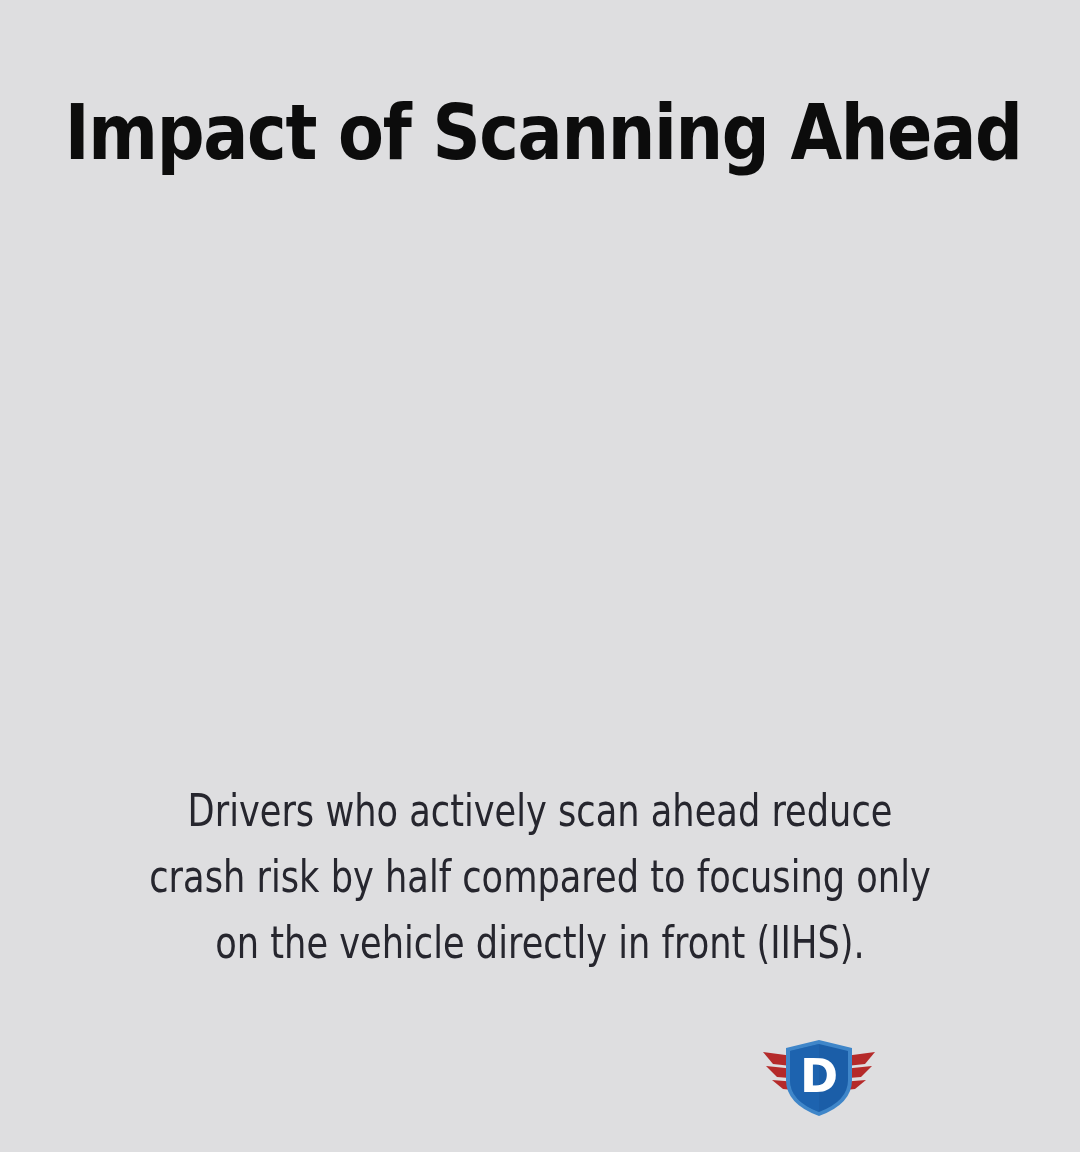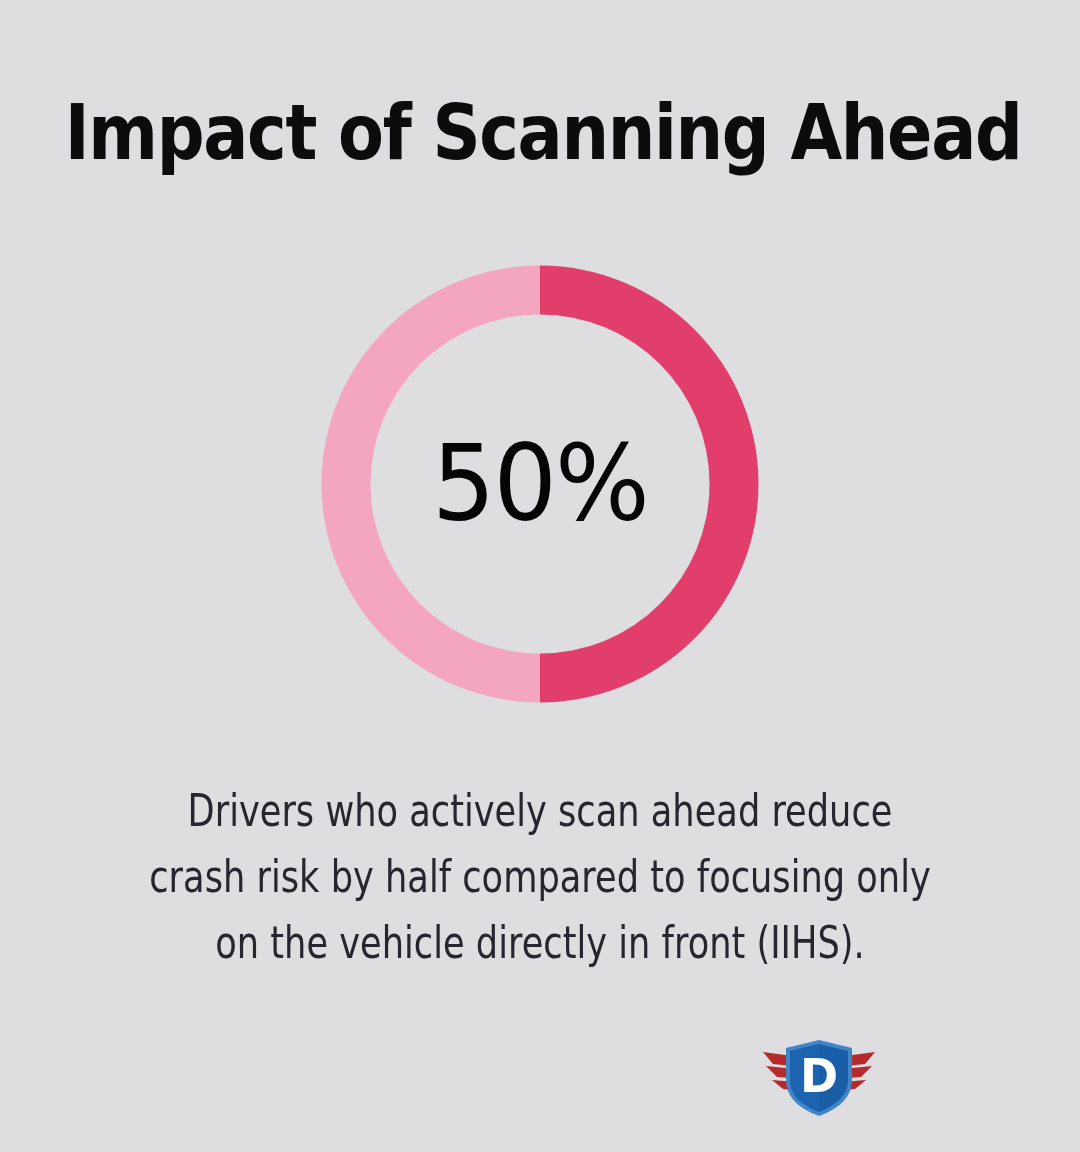--- a/index.html
+++ b/index.html
@@ -106,33 +106,20 @@
     height: 86px;
   }
 </style>
 </head>
 <body>
 
 <div class="infographic">
 
   <div class="title">Impact of Scanning Ahead</div>
 
-  <div class="chart-area">
-    <svg class="donut-svg" viewBox="0 0 492 492">
-
-      <path d="M 246 246 L 246 464.5 A 218.5 218.5 0 0 1 245.99999999999997 27.5 Z" fill="#f4a5c0"></path>
-
-      <path d="M 246 246 L 246 27.5 A 218.5 218.5 0 0 1 246 464.5 Z" fill="#e23e6b"></path>
-
-      <circle cx="246" cy="246" r="169.556" fill="#dedee0"></circle>
-    </svg>
-    <div class="donut-center-label">
-      <span>50%</span>
-    </div>
-  </div>
 
   <div class="caption">Drivers who actively scan ahead reduce crash risk by half compared to focusing only on the vehicle directly in front (IIHS).</div>
 
   <div class="logo">
     <svg viewBox="0 0 118 86">
       <g fill="#b52a2a">
         <path d="M3 18 L33 22 L41 33 L13 30 Z"></path>
         <path d="M6 32 L35 35 L42 45 L17 43 Z"></path>
         <path d="M12 46 L37 48 L43 57 L23 55 Z"></path>
       </g>

